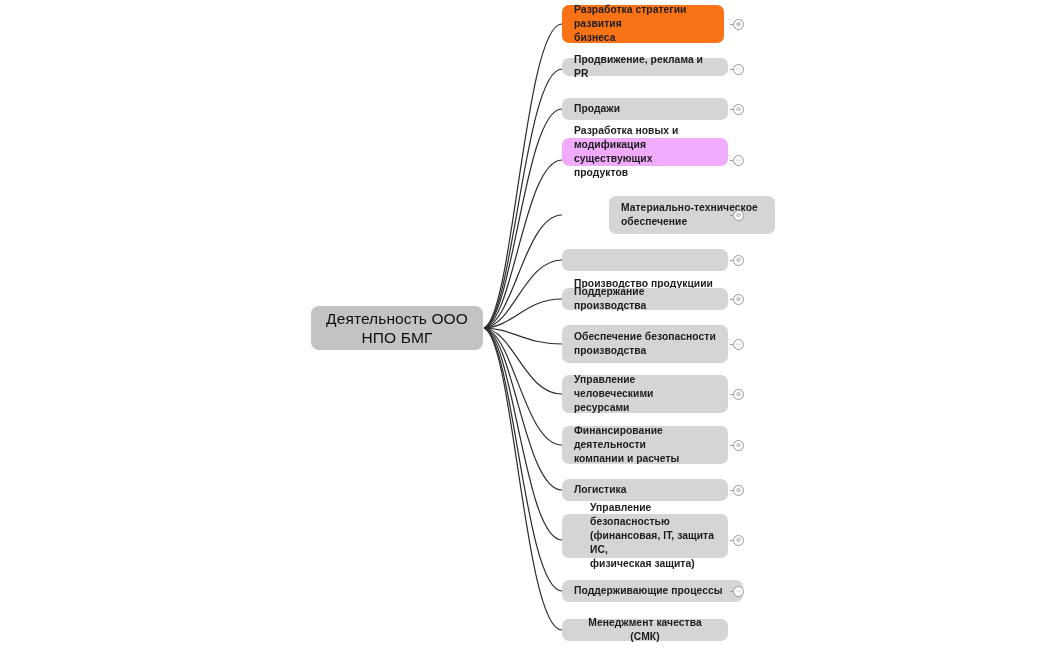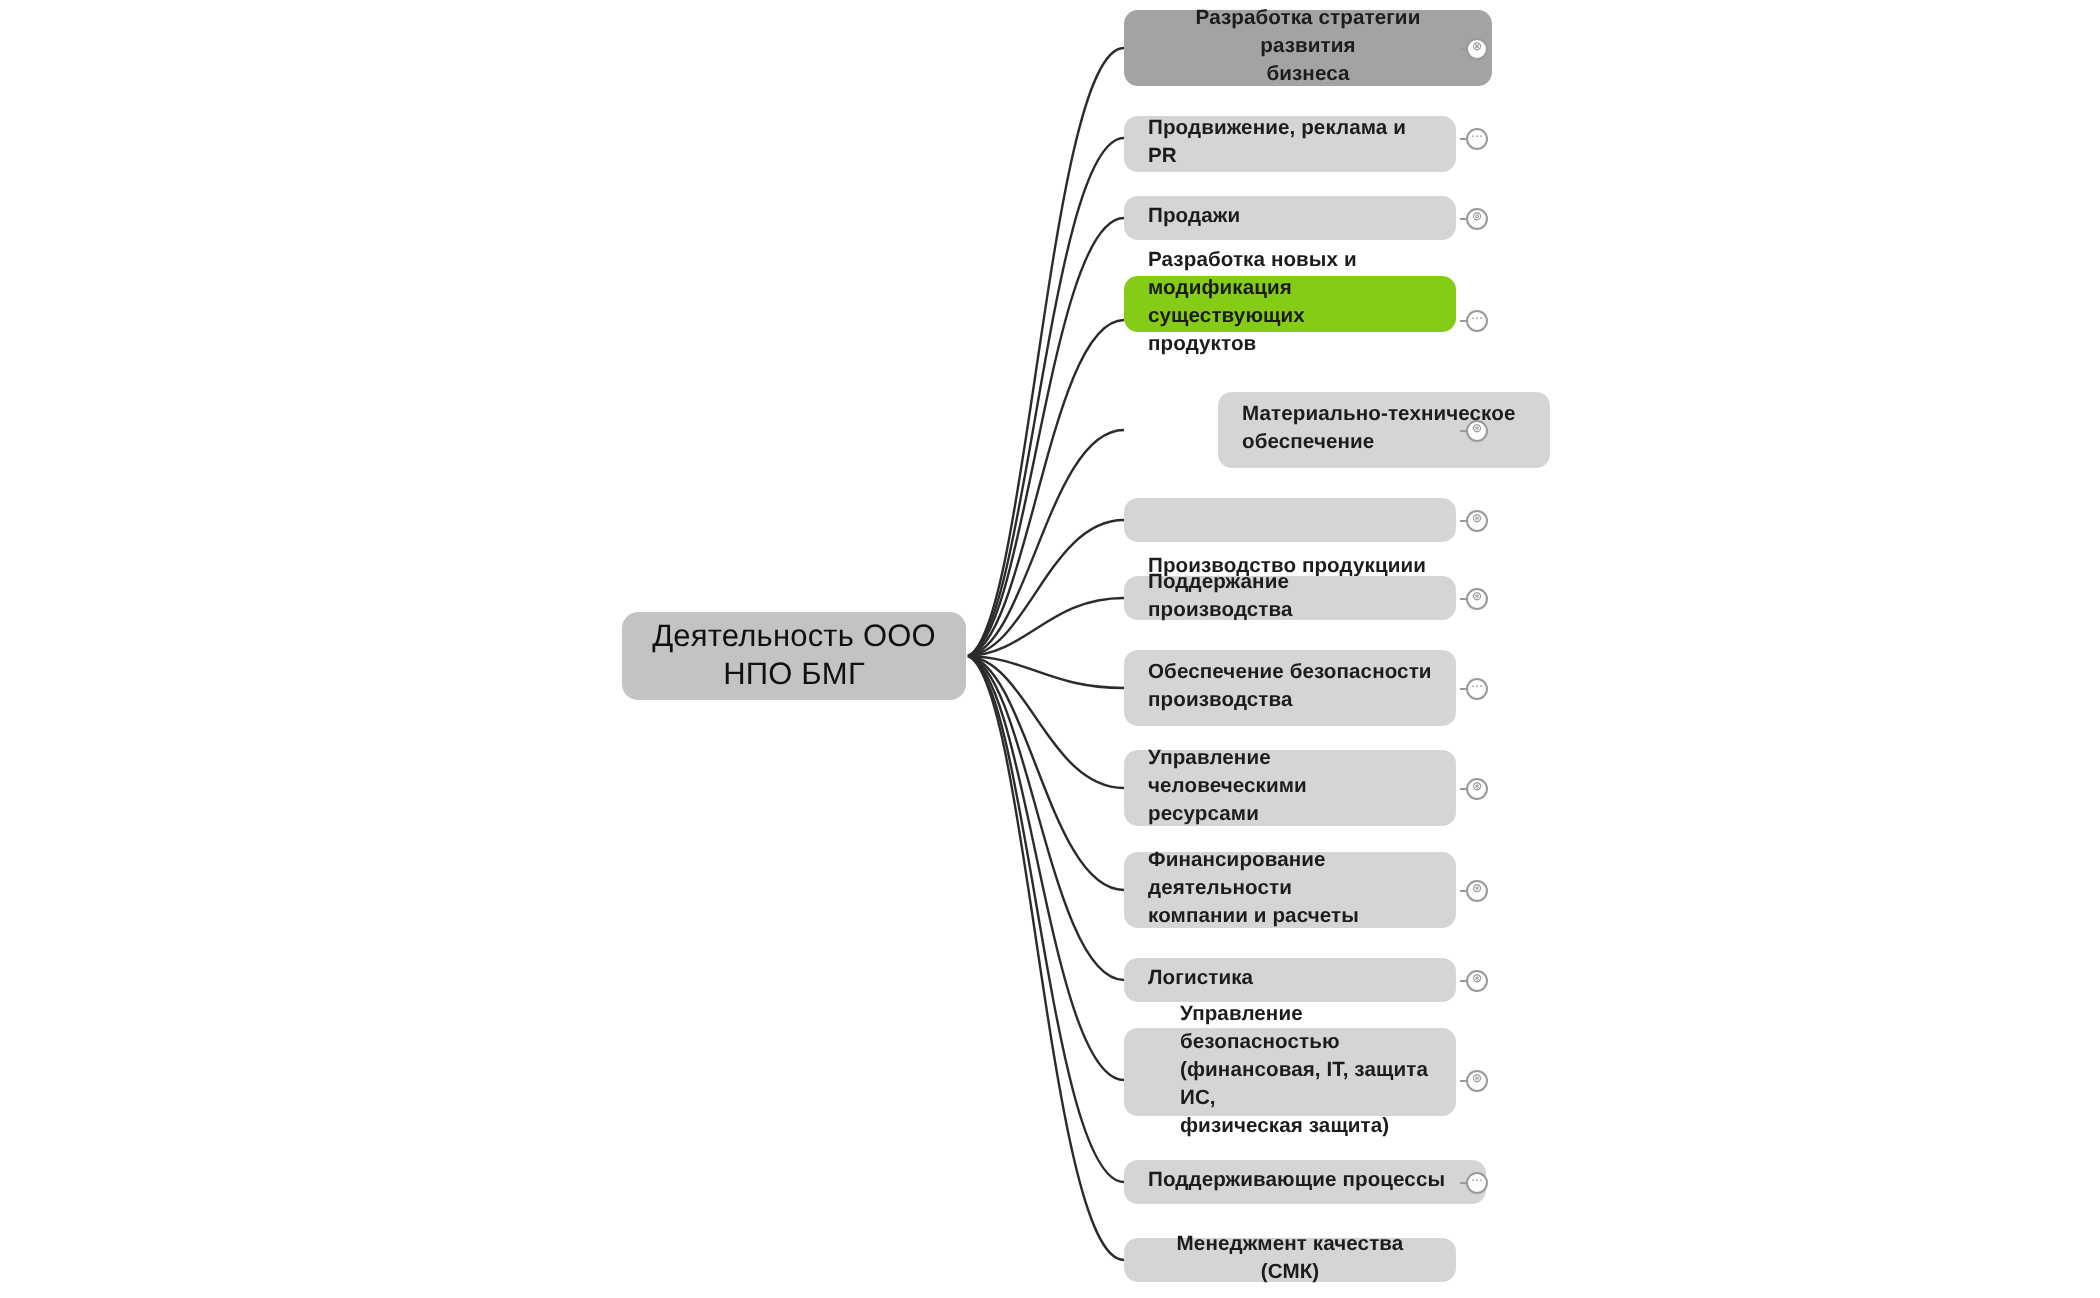--- a/index.html
+++ b/index.html
@@ -103,39 +103,39 @@
       <path d="M 484 328 C 513.64 336.48, 524.56 540, 562 540" fill="none" stroke="#2b2b2b" stroke-width="1.2"></path>
       <path d="M 484 328 C 513.64 338.52, 524.56 591, 562 591" fill="none" stroke="#2b2b2b" stroke-width="1.2"></path>
       <path d="M 484 328 C 513.64 340.08, 524.56 630, 562 630" fill="none" stroke="#2b2b2b" stroke-width="1.2"></path>
     </svg>
 
   <div class="node root-node" id="root-node" style="left: 311px; top: 306px; width: 172px; height: 44px; background: rgb(195, 195, 195);">
     <div class="root-label" id="root-label" style="color: rgb(16, 16, 16);">Деятельность ООО<br>НПО БМГ</div>
   </div>
 
   <div id="children-layer">
-      <div class="node child-node" style="left: 562px; top: 5px; width: 184px; height: 38px; background: #a3a3a3; text-align: center;">
+      <div class="node child-node" style="left: 562px; top: 5px; width: 162px; height: 38px; background: #f97316;">
         <div class="child-label" style="color: rgb(28, 28, 28);">Разработка стратегии развития<br>бизнеса</div>
       </div>
       <div class="toggle-icon" style="left: 733px; top: 18.5px;">
         <span class="inner">⊗</span>
       </div>
-      <div class="node child-node" style="left: 562px; top: 58px; width: 166px; height: 28px; background: rgb(213, 213, 213);">
+      <div class="node child-node" style="left: 562px; top: 58px; width: 166px; height: 18px; background: rgb(213, 213, 213);">
         <div class="child-label" style="color: rgb(28, 28, 28);">Продвижение, реклама и PR</div>
       </div>
       <div class="toggle-icon" style="left: 733px; top: 63.5px;">
         <span class="inner">⋯</span>
       </div>
       <div class="node child-node" style="left: 562px; top: 98px; width: 166px; height: 22px; background: rgb(213, 213, 213);">
         <div class="child-label" style="color: rgb(28, 28, 28);">Продажи</div>
       </div>
       <div class="toggle-icon" style="left: 733px; top: 103.5px;">
         <span class="inner">⊚</span>
       </div>
-      <div class="node child-node" style="left: 562px; top: 138px; width: 166px; height: 28px; background: #84cc16; align-items: center;">
+      <div class="node child-node" style="left: 562px; top: 138px; width: 166px; height: 28px; background: #f0abfc; align-items: center;">
         <div class="child-label" style="color: rgb(28, 28, 28);">Разработка новых и<br>модификация существующих<br>продуктов</div>
       </div>
       <div class="toggle-icon" style="left: 733px; top: 154.5px;">
         <span class="inner">⋯</span>
       </div>
       <div class="node child-node" style="left: 562px; top: 196px; width: 166px; height: 38px; background: rgb(213, 213, 213); margin-left: 47px;">
         <div class="child-label" style="color: rgb(28, 28, 28);">Материально-техническое<br>обеспечение</div>
       </div>
       <div class="toggle-icon" style="left: 733px; top: 209.5px;">
         <span class="inner">⊛</span>

